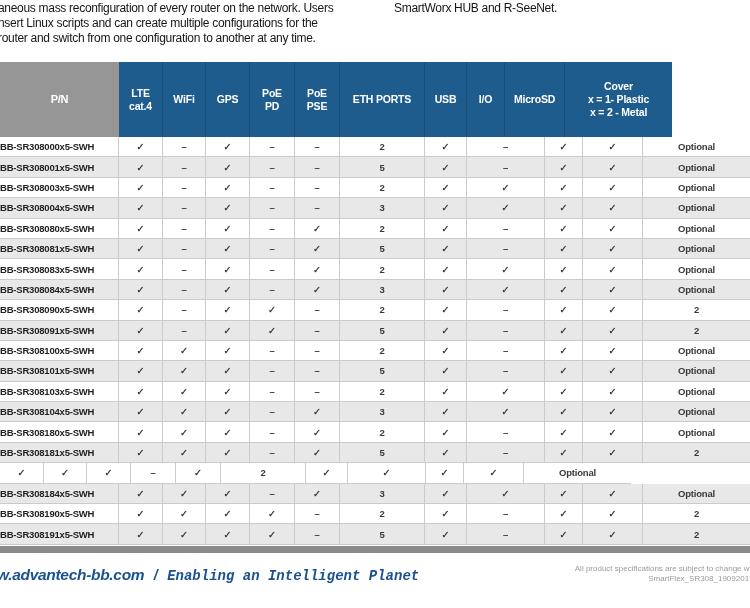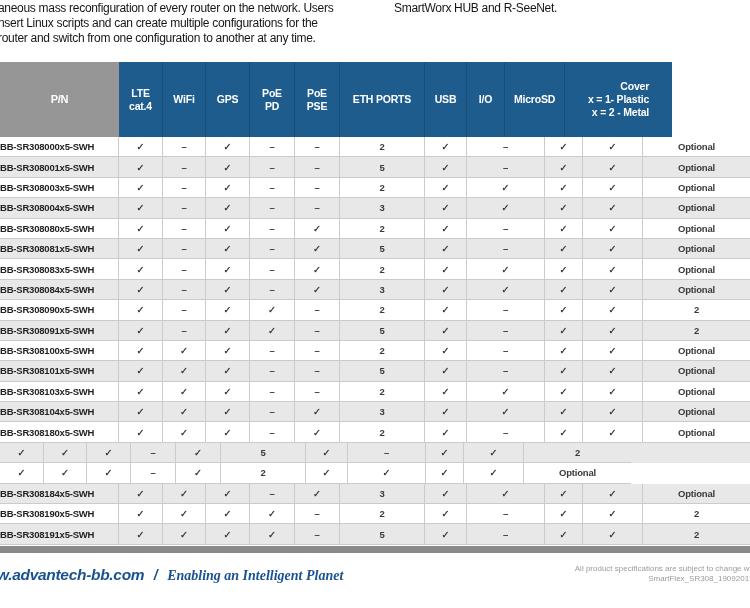--- a/index.html
+++ b/index.html
@@ -10,38 +10,38 @@
   .intro-left{left:-2px;width:380px;}
   .intro-right{left:394px;}
   
   .spec-table{position:absolute;top:62px;left:0;width:750px;}
   .thead{display:flex;height:75px;}
   .th{box-sizing:border-box;display:flex;align-items:center;justify-content:center;
       text-align:center;white-space:pre-line;background:#1E5C8E;color:#ffffff;
       font-weight:700;font-size:10.5px;line-height:13px;letter-spacing:-0.2px;
       border-right:1px solid #174E79;}
   .th.pn-h{background:#969696;border-right:none;font-size:11px;}
-  .th.last{border-right:none;text-align:right;}
+  .th.last{border-right:none;}
   .tbody{display:block;}
   .tr{display:flex;height:20.4px;background:#ffffff;}
   .tr.alt{background:#E8E8E8;}
   .td{box-sizing:border-box;display:flex;align-items:center;justify-content:center;
       font-size:9.5px;font-weight:700;color:#3A3A3A;letter-spacing:-0.2px;
       border-right:1px solid #CBCBCB;border-bottom:1px solid #CBCBCB;}
   .td.pn{justify-content:flex-start;color:#222222;}
   .td.last{border-right:none;}
   .c0{width:119px}.c1{width:44px}.c2{width:43px}.c3{width:44px}.c4{width:45px}
   .c5{width:45px}.c6{width:85px}.c7{width:42px}.c8{width:78px}.c9{width:38px}
   .c10{width:60px}.c11{width:107px}
   
   .bottom-bar{position:absolute;top:546px;left:0;width:750px;height:7px;background:#8A8A8A;}
   .footer-left{position:absolute;top:566px;left:-3px;color:#1A5191;white-space:nowrap;}
   .footer-url{font-style:italic;font-weight:700;font-size:15.5px;letter-spacing:-0.3px;}
   .footer-slash{font-style:italic;font-weight:700;font-size:14px;margin:0 5px;}
-  .footer-tagline{font-family:Liberation Serif, serif;font-style:italic;font-weight:700;
+  .footer-tagline{font-family:Liberation Mono, monospace;font-style:italic;font-weight:700;
                   font-size:14px;}
   .footer-right{position:absolute;top:564px;right:-8px;text-align:right;font-size:8px;
                 line-height:10px;color:#9B9B9B;white-space:nowrap;}
 </style>
 </head>
 <body>
 
 <div class="intro intro-left">
   <div>aneous mass reconfiguration of every router on the network. Users</div>
   <div>nsert Linux scripts and can create multiple configurations for the</div>
@@ -273,20 +273,21 @@
         <div class="td c4">–</div>
         <div class="td c5">✓</div>
         <div class="td c6">2</div>
         <div class="td c7">✓</div>
         <div class="td c8">–</div>
         <div class="td c9">✓</div>
         <div class="td c10">✓</div>
         <div class="td c11 last">Optional</div>
       </div>
       <div class="tr alt">
+        <div class="td c0 pn">BB-SR308181x5-SWH</div>
         <div class="td c1">✓</div>
         <div class="td c2">✓</div>
         <div class="td c3">✓</div>
         <div class="td c4">–</div>
         <div class="td c5">✓</div>
         <div class="td c6">5</div>
         <div class="td c7">✓</div>
         <div class="td c8">–</div>
         <div class="td c9">✓</div>
         <div class="td c10">✓</div>

